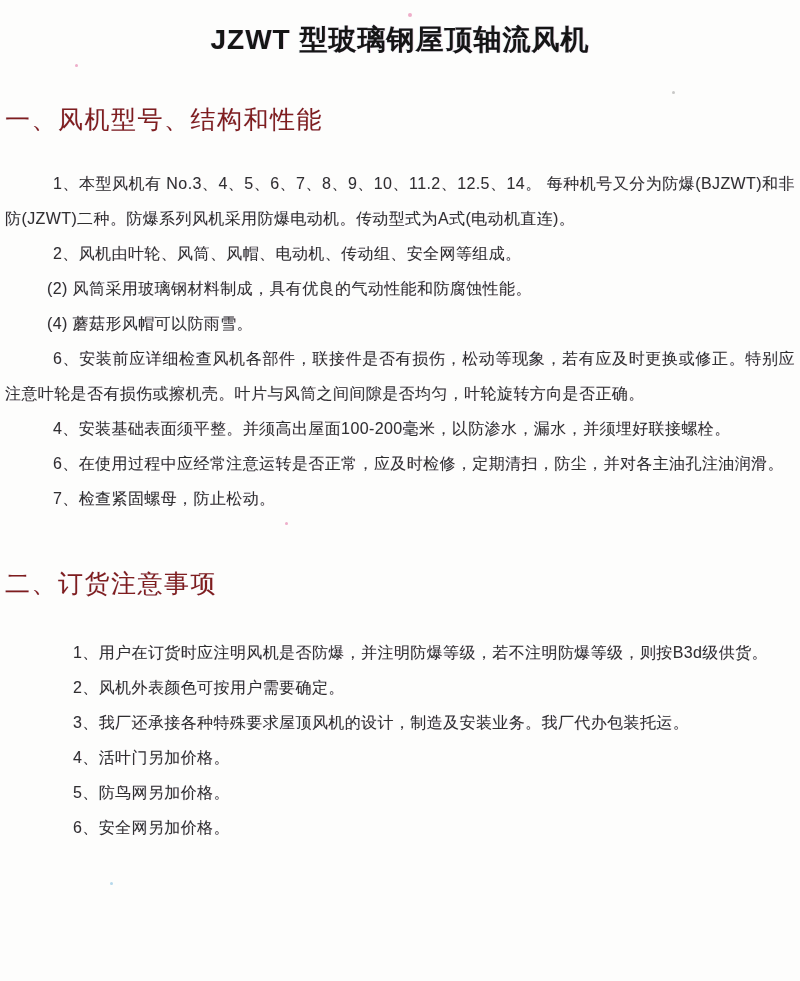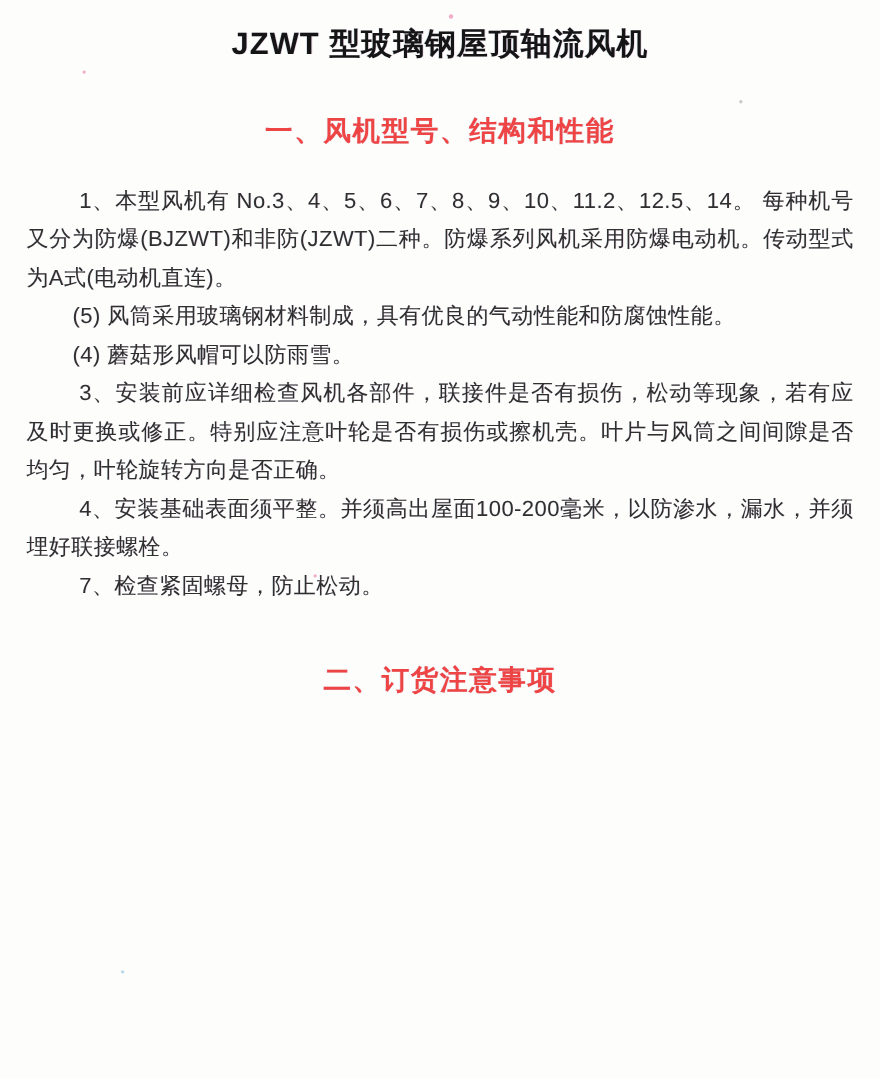--- a/index.html
+++ b/index.html
@@ -13,55 +13,54 @@
     font-family: "Liberation Sans", sans-serif;
     color: #2f2f2f;
     position: relative;
     overflow: hidden;
   }
   .page {
     position: absolute;
     top: 0; left: 0;
     width: 800px;
     height: 981px;
-    padding: 0 24px;
+    padding: 0 5px;
     box-sizing: border-box;
   }
   .doc-title {
     margin: 22px 0 0 0;
     text-align: center;
     font-size: 28px;
     line-height: 36px;
     font-weight: bold;
     color: #151515;
     letter-spacing: 1px;
     text-shadow: 0.7px 0 rgba(180,60,150,0.18), -0.7px 0 rgba(60,140,190,0.15);
   }
   .section-heading {
     margin: 0;
-    text-align: center;
     font-size: 25px;
-    font-weight: bold;
-    color: #ef4444;
+    font-weight: normal;
+    color: #7f1d1d;
     letter-spacing: 1.5px;
     text-shadow: 0.6px 0 rgba(180,60,150,0.16), -0.6px 0 rgba(60,140,190,0.14);
   }
   .heading-1 {
     margin-top: 45px;
     line-height: 32px;
   }
   .heading-2 {
     margin-top: 52px;
     line-height: 30px;
   }
   .body-block-1 { margin-top: 31px; }
   .body-block-2 { margin-top: 37px; }
   .para {
     margin: 0;
-    font-size: 20px;
+    font-size: 16px;
     line-height: 35px;
     letter-spacing: 0.4px;
     text-align: justify;
     color: #2f2f2f;
     text-shadow: 0.5px 0 rgba(190,70,150,0.15), -0.5px 0 rgba(70,150,190,0.12);
   }
   .indent-num { text-indent: 48px; }
   .indent-sub { text-indent: 42px; }
   .indent-order { text-indent: 68px; }
   .speck {
@@ -77,29 +76,39 @@
 <body>
 
 <div class="page">
 
   <h1 class="doc-title">JZWT 型玻璃钢屋顶轴流风机</h1>
 
   <h2 class="section-heading heading-1">一、风机型号、结构和性能</h2>
 
   <div class="body-block-1">
     <p class="para indent-num">1、本型风机有 No.3、4、5、6、7、8、9、10、11.2、12.5、14。 每种机号又分为防爆(BJZWT)和非防(JZWT)二种。防爆系列风机采用防爆电动机。传动型式为A式(电动机直连)。</p>
-    <p class="para indent-sub">(5) 风筒采用玻璃钢材料制成，具有优良的气动性能和防腐蚀性能。</p>
+    <p class="para indent-num">2、风机由叶轮、风筒、风帽、电动机、传动组、安全网等组成。</p>
+    <p class="para indent-sub">(2) 风筒采用玻璃钢材料制成，具有优良的气动性能和防腐蚀性能。</p>
     <p class="para indent-sub">(4) 蘑菇形风帽可以防雨雪。</p>
-    <p class="para indent-num">3、安装前应详细检查风机各部件，联接件是否有损伤，松动等现象，若有应及时更换或修正。特别应注意叶轮是否有损伤或擦机壳。叶片与风筒之间间隙是否均匀，叶轮旋转方向是否正确。</p>
+    <p class="para indent-num">6、安装前应详细检查风机各部件，联接件是否有损伤，松动等现象，若有应及时更换或修正。特别应注意叶轮是否有损伤或擦机壳。叶片与风筒之间间隙是否均匀，叶轮旋转方向是否正确。</p>
     <p class="para indent-num">4、安装基础表面须平整。并须高出屋面100-200毫米，以防渗水，漏水，并须埋好联接螺栓。</p>
+    <p class="para indent-num">6、在使用过程中应经常注意运转是否正常，应及时检修，定期清扫，防尘，并对各主油孔注油润滑。</p>
     <p class="para indent-num">7、检查紧固螺母，防止松动。</p>
   </div>
 
   <h2 class="section-heading heading-2">二、订货注意事项</h2>
 
+  <div class="body-block-2">
+    <p class="para indent-order">1、用户在订货时应注明风机是否防爆，并注明防爆等级，若不注明防爆等级，则按B3d级供货。</p>
+    <p class="para indent-order">2、风机外表颜色可按用户需要确定。</p>
+    <p class="para indent-order">3、我厂还承接各种特殊要求屋顶风机的设计，制造及安装业务。我厂代办包装托运。</p>
+    <p class="para indent-order">4、活叶门另加价格。</p>
+    <p class="para indent-order">5、防鸟网另加价格。</p>
+    <p class="para indent-order">6、安全网另加价格。</p>
+  </div>
 
   <div class="speck speck-pink" style="left:408px; top:13px;  width:4px; height:4px;"></div>
   <div class="speck speck-pink" style="left:75px;  top:64px;  width:3px; height:3px;"></div>
   <div class="speck speck-gray" style="left:672px; top:91px;  width:3px; height:3px;"></div>
   <div class="speck speck-cyan" style="left:110px; top:882px; width:3px; height:3px;"></div>
   <div class="speck speck-pink" style="left:285px; top:522px; width:3px; height:3px;"></div>
 
 </div>
 
 </body></html>

